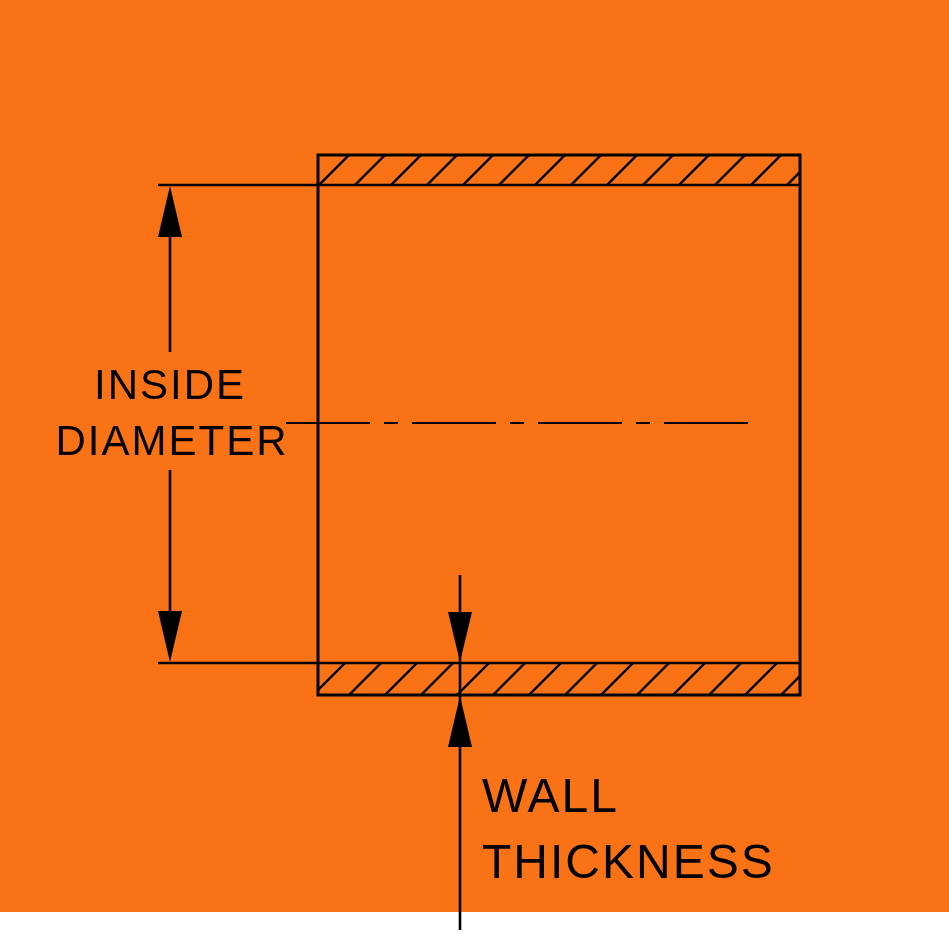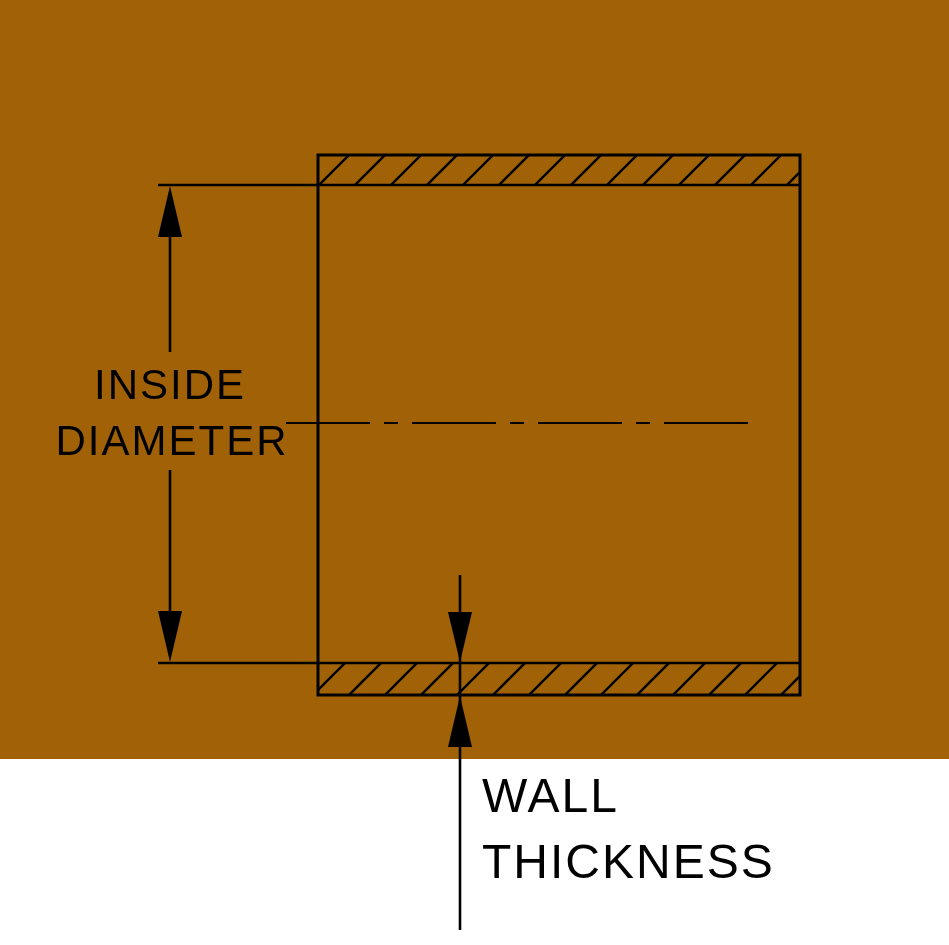--- a/index.html
+++ b/index.html
@@ -7,22 +7,22 @@
     padding: 0;
     width: 949px;
     height: 945px;
     background: #ffffff;
     font-family: "Liberation Sans", sans-serif;
     overflow: hidden;
   }
   .diagram-wrap {
     position: relative;
     width: 949px;
-    height: 759px;
-    background: #a16207;
+    height: 912px;
+    background: #f97316;
   }
   svg {
     display: block;
   }
   text.dim-label {
     fill: #000000;
     font-family: "Liberation Sans", sans-serif;
     font-weight: 400;
   }
   text.id-label {

